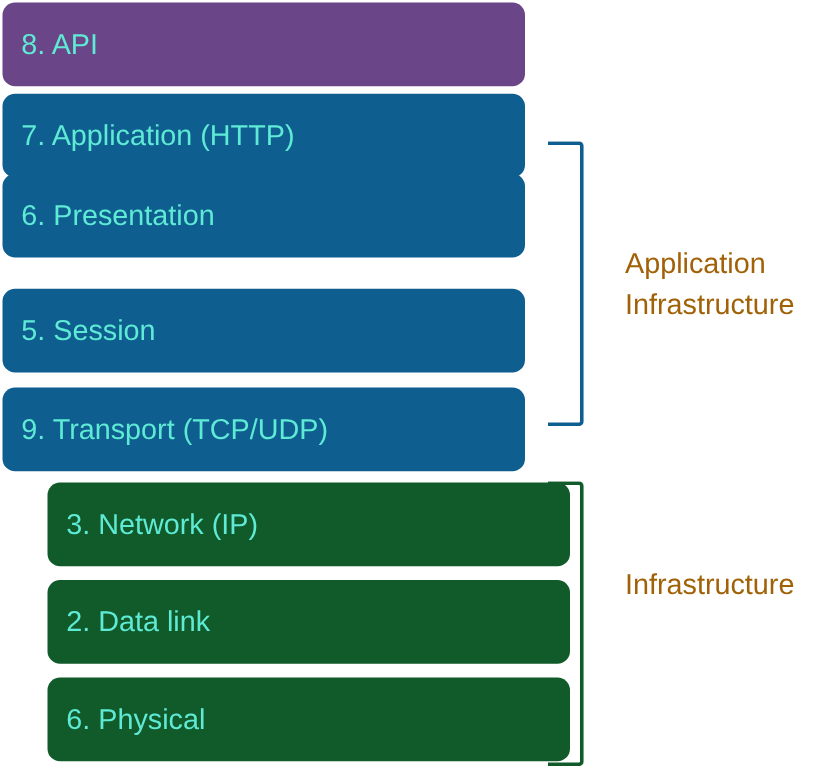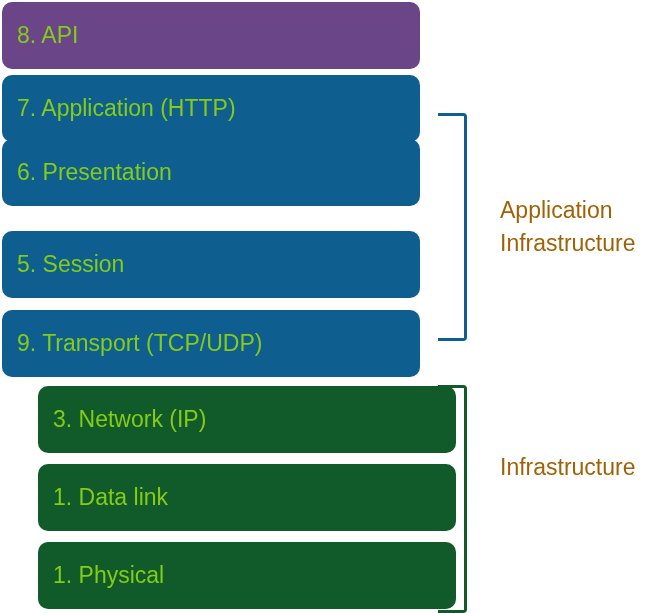--- a/index.html
+++ b/index.html
@@ -1,21 +1,21 @@
 <!DOCTYPE html>
 <html><head>
 <meta charset="utf-8">
 <style>
   html, body { margin: 0; padding: 0; background: #ffffff; }
   body { width: 670px; height: 613px; position: relative; overflow: hidden;
          font-family: "Liberation Sans", sans-serif; }
   .layer { position: absolute; left: 2px; width: 418px; height: 67px;
            border-radius: 10px; box-sizing: border-box; }
   .layer span { position: absolute; left: 15px; top: 50%; transform: translateY(-52%);
-                color: #84cc16; font-size: 23px; white-space: nowrap; }
+                color: #5eead4; font-size: 23px; white-space: nowrap; }
   .purple { background: #6a4588; }
   .blue { background: #0f5e90; }
   .green { background: #115a2a; margin-left: 36px; }
   .bracket { position: absolute; border: 3px solid; border-left: none; border-radius: 0 4px 4px 0; width: 26px; }
   .bracket.app { left: 438px; top: 113px; height: 222px; border-color: #0f5e90; }
   .bracket.net { left: 438px; top: 385px; height: 222px; border-color: #115a2a; }
   .group-label { position: absolute; left: 500px; font-size: 23px; color: #a16207; line-height: 33px; }
   .group-label.app { top: 194px; }
   .group-label.net { top: 451px; }
 </style>
@@ -34,24 +34,24 @@
 <div class="layer blue" style="top:231px">
   <span>5. Session</span>
 </div>
 <div class="layer blue" style="top:310px">
   <span>9. Transport (TCP/UDP)</span>
 </div>
 <div class="layer green" style="top:386px">
   <span>3. Network (IP)</span>
 </div>
 <div class="layer green" style="top:464px">
-  <span>1. Data link</span>
+  <span>2. Data link</span>
 </div>
 <div class="layer green" style="top:542px">
-  <span>1. Physical</span>
+  <span>6. Physical</span>
 </div>
 
 <div class="bracket app"></div>
 <div class="group-label app">
   <div>Application</div>
   <div>Infrastructure</div>
 </div>
 
 <div class="bracket net"></div>
 <div class="group-label net">

